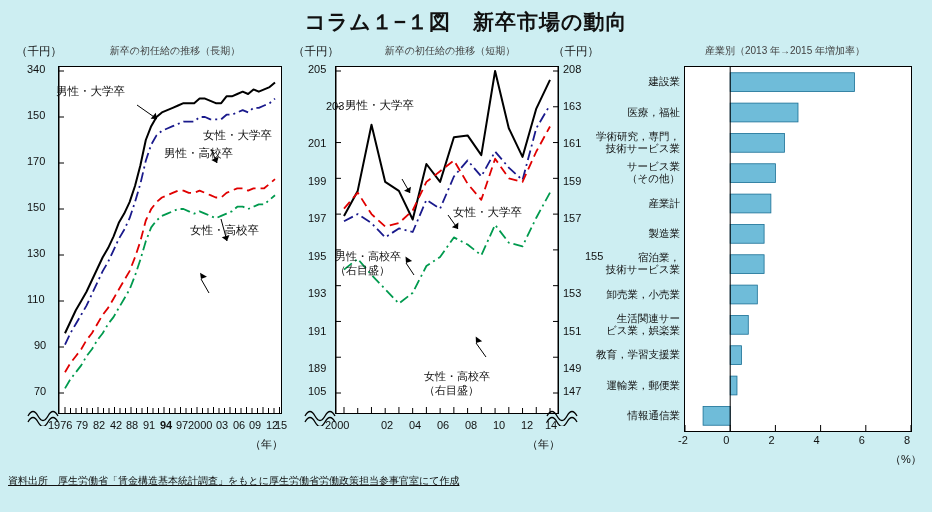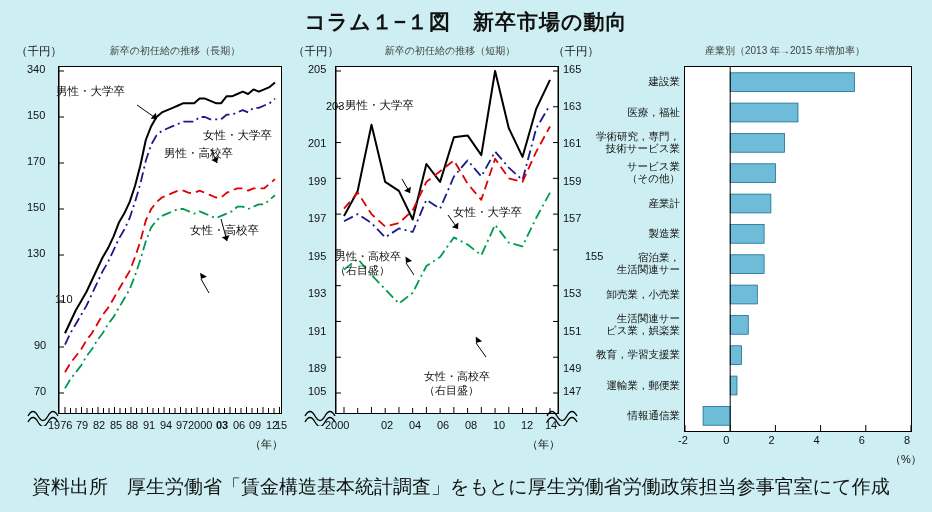--- a/index.html
+++ b/index.html
@@ -25,21 +25,21 @@
   }
   .plot{
     position:absolute;background:#ffffff;border:1px solid #000;box-sizing:border-box;
   }
   .axlabel{position:absolute;font-size:11px;color:#111;white-space:nowrap;}
   .ann{position:absolute;font-size:11.5px;color:#111;white-space:nowrap;line-height:1.25;}
   .ann.small{font-size:11px;}
   svg{display:block;}
 
   .source{
-    position:absolute;left:32px;top:474px;font-size:19px;color:#111;white-space:nowrap;
+    position:absolute;left:8px;top:474px;font-size:10px;color:#111;white-space:nowrap;text-decoration:underline;
   }
 
   .wave{position:absolute;}
 </style>
 </head>
 <body>
 
 <div id="root">
 
   <div class="title">コラム１−１図　新卒市場の動向</div>
@@ -128,39 +128,39 @@
           <path d="M142,212 l5,4 l0,-8 z" transform="rotate(-60 142 212)"></path>
         </g>
       </svg>
     </div>
 
     <div class="axlabel" style="left:27px;top:63px;">340</div>
     <div class="axlabel" style="left:27px;top:109px;">150</div>
     <div class="axlabel" style="left:27px;top:155px;">170</div>
     <div class="axlabel" style="left:27px;top:201px;">150</div>
     <div class="axlabel" style="left:27px;top:247px;">130</div>
-    <div class="axlabel" style="left:27px;top:293px;margin-left:28px;">110</div>
+    <div class="axlabel" style="left:27px;top:293px;">110</div>
     <div class="axlabel" style="left:34px;top:339px;">90</div>
     <div class="axlabel" style="left:34px;top:385px;">70</div>
 
     <svg class="wave" style="left:26px;top:404px;" width="40" height="22">
       <path d="M2,12 q5,-9 10,0 q5,9 10,0 q5,-9 10,0" fill="none" stroke="#000" stroke-width="1.3"></path>
       <path d="M2,18 q5,-9 10,0 q5,9 10,0 q5,-9 10,0" fill="none" stroke="#000" stroke-width="1.3"></path>
     </svg>
 
     <div class="axlabel" style="left:48px;top:419px;">1976</div>
     <div class="axlabel" style="left:76px;top:419px;">79</div>
     <div class="axlabel" style="left:93px;top:419px;">82</div>
-    <div class="axlabel" style="left:110px;top:419px;">85</div>
+    <div class="axlabel" style="left:110px;top:419px;">42</div>
     <div class="axlabel" style="left:126px;top:419px;">88</div>
     <div class="axlabel" style="left:143px;top:419px;">91</div>
-    <div class="axlabel" style="left:160px;top:419px;">94</div>
+    <div class="axlabel" style="left:160px;top:419px;font-weight:bold;">94</div>
     <div class="axlabel" style="left:176px;top:419px;">97</div>
     <div class="axlabel" style="left:188px;top:419px;">2000</div>
-    <div class="axlabel" style="left:216px;top:419px;font-weight:bold;">03</div>
+    <div class="axlabel" style="left:216px;top:419px;">03</div>
     <div class="axlabel" style="left:233px;top:419px;">06</div>
     <div class="axlabel" style="left:249px;top:419px;">09</div>
     <div class="axlabel" style="left:266px;top:419px;">12</div>
     <div class="axlabel" style="left:275px;top:419px;">15</div>
     <div class="axlabel" style="left:250px;top:437px;">（年）</div>
 
     <div class="ann" style="left:56px;top:84px;">男性・大学卒</div>
     <div class="ann" style="left:203px;top:128px;">女性・大学卒</div>
     <div class="ann" style="left:164px;top:146px;">男性・高校卒</div>
     <div class="ann" style="left:190px;top:223px;">女性・高校卒</div>
@@ -242,21 +242,21 @@
     <div class="axlabel" style="left:326px;top:100px;">203</div>
     <div class="axlabel" style="left:308px;top:137px;">201</div>
     <div class="axlabel" style="left:308px;top:175px;">199</div>
     <div class="axlabel" style="left:308px;top:212px;">197</div>
     <div class="axlabel" style="left:308px;top:250px;">195</div>
     <div class="axlabel" style="left:308px;top:287px;">193</div>
     <div class="axlabel" style="left:308px;top:325px;">191</div>
     <div class="axlabel" style="left:308px;top:362px;">189</div>
     <div class="axlabel" style="left:308px;top:385px;">105</div>
 
-    <div class="axlabel" style="left:563px;top:63px;">165</div>
+    <div class="axlabel" style="left:563px;top:63px;">208</div>
     <div class="axlabel" style="left:563px;top:100px;">163</div>
     <div class="axlabel" style="left:563px;top:137px;">161</div>
     <div class="axlabel" style="left:563px;top:175px;">159</div>
     <div class="axlabel" style="left:563px;top:212px;">157</div>
     <div class="axlabel" style="left:563px;top:250px;margin-left:22px;">155</div>
     <div class="axlabel" style="left:563px;top:287px;">153</div>
     <div class="axlabel" style="left:563px;top:325px;">151</div>
     <div class="axlabel" style="left:563px;top:362px;">149</div>
     <div class="axlabel" style="left:563px;top:385px;">147</div>
 
@@ -321,21 +321,21 @@
     <div id="right-cat-labels">
         <div class="axlabel" style="position: absolute; text-align: right; width: 92px; left: 588px; line-height: 1.15; font-size: 10.5px; white-space: pre; top: 75.1667px;">建設業</div>
         <div class="axlabel" style="position: absolute; text-align: right; width: 92px; left: 588px; line-height: 1.15; font-size: 10.5px; white-space: pre; top: 105.5px;">医療，福祉</div>
         <div class="axlabel" style="position: absolute; text-align: right; width: 92px; left: 588px; line-height: 1.15; font-size: 10.5px; white-space: pre; top: 129.833px;">学術研究，専門，
 技術サービス業</div>
         <div class="axlabel" style="position: absolute; text-align: right; width: 92px; left: 588px; line-height: 1.15; font-size: 10.5px; white-space: pre; top: 160.167px;">サービス業
 （その他）</div>
         <div class="axlabel" style="position: absolute; text-align: right; width: 92px; left: 588px; line-height: 1.15; font-size: 10.5px; white-space: pre; top: 196.5px;">産業計</div>
         <div class="axlabel" style="position: absolute; text-align: right; width: 92px; left: 588px; line-height: 1.15; font-size: 10.5px; white-space: pre; top: 226.833px;">製造業</div>
         <div class="axlabel" style="position: absolute; text-align: right; width: 92px; left: 588px; line-height: 1.15; font-size: 10.5px; white-space: pre; top: 251.167px;">宿泊業，
-生活関連サー</div>
+技術サービス業</div>
         <div class="axlabel" style="position: absolute; text-align: right; width: 92px; left: 588px; line-height: 1.15; font-size: 10.5px; white-space: pre; top: 287.5px;">卸売業，小売業</div>
         <div class="axlabel" style="position: absolute; text-align: right; width: 92px; left: 588px; line-height: 1.15; font-size: 10.5px; white-space: pre; top: 311.833px;">生活関連サー
 ビス業，娯楽業</div>
         <div class="axlabel" style="position: absolute; text-align: right; width: 92px; left: 588px; line-height: 1.15; font-size: 10.5px; white-space: pre; top: 348.167px;">教育，学習支援業</div>
         <div class="axlabel" style="position: absolute; text-align: right; width: 92px; left: 588px; line-height: 1.15; font-size: 10.5px; white-space: pre; top: 378.5px;">運輸業，郵便業</div>
         <div class="axlabel" style="position: absolute; text-align: right; width: 92px; left: 588px; line-height: 1.15; font-size: 10.5px; white-space: pre; top: 408.833px;">情報通信業</div>
       </div>
     <div id="right-xtick-labels">
         <div class="axlabel" style="position: absolute; left: 678px; top: 434px;">-2</div>
         <div class="axlabel" style="position: absolute; left: 723.2px; top: 434px;">0</div>

